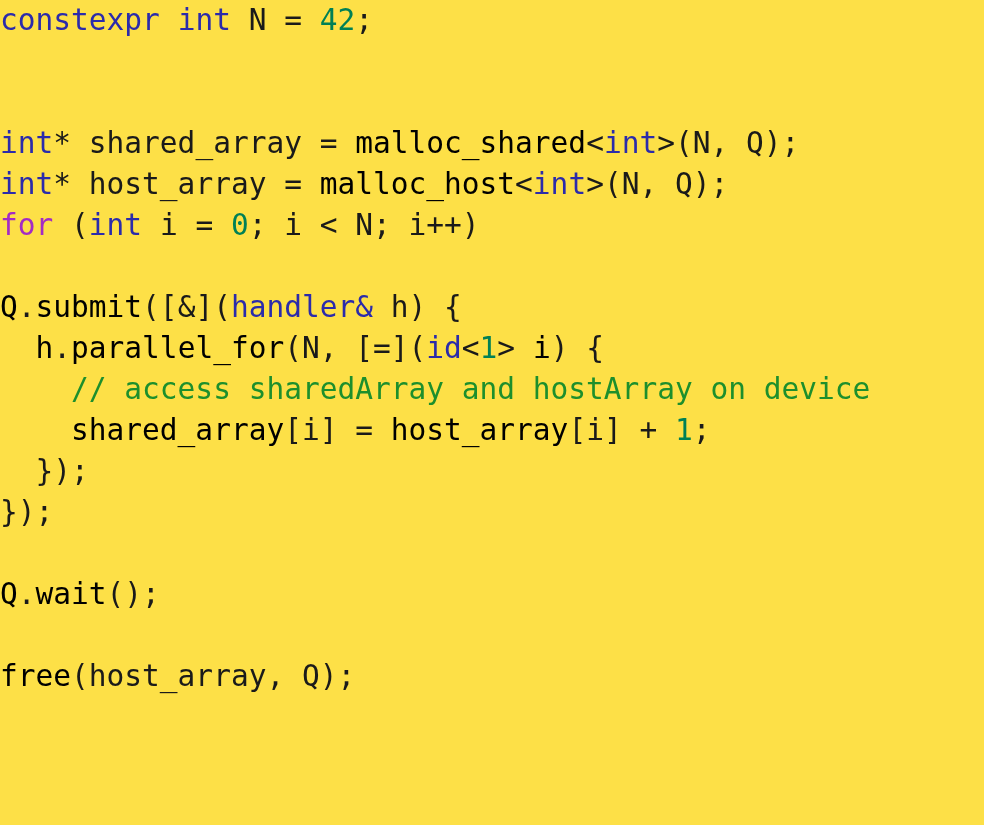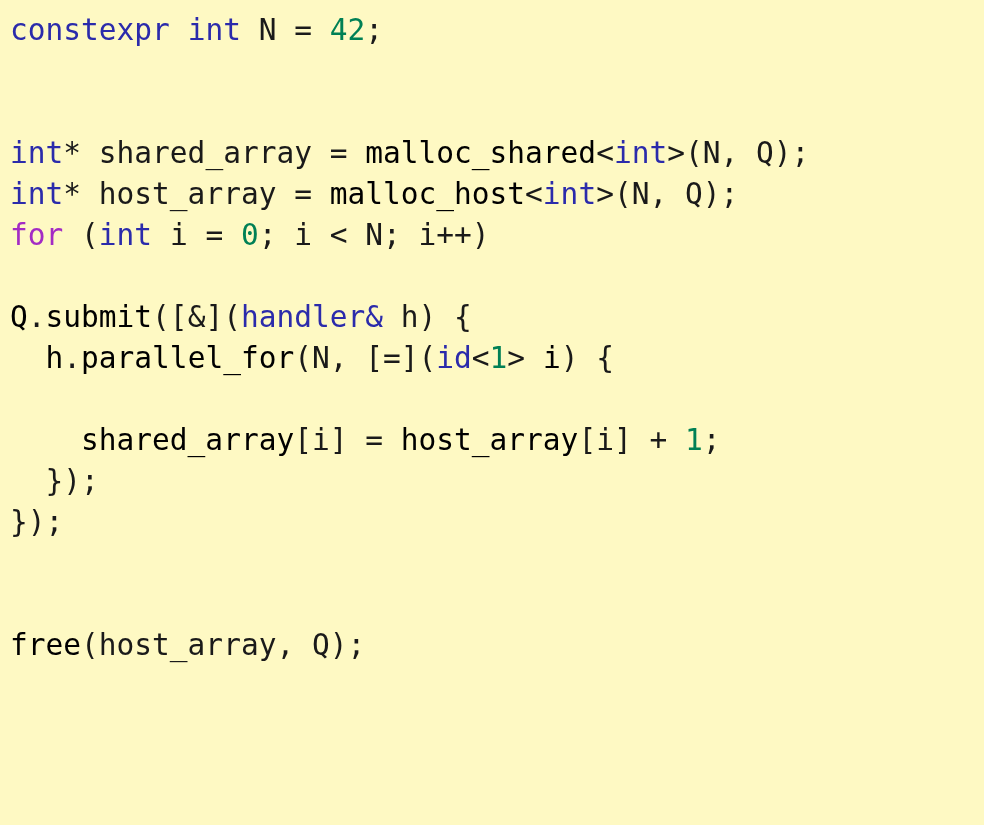--- a/index.html
+++ b/index.html
@@ -10,22 +10,22 @@
   body {
     width: 984px;
     height: 825px;
     overflow: hidden;
     font-family: "DejaVu Sans Mono", "Liberation Mono", monospace;
   }
   #code-block {
     position: relative;
     width: 984px;
     height: 825px;
-    background: #fef9c3;
-    padding: 10px;
+    background: #fde047;
+    padding: 0;
     box-sizing: border-box;
   }
   .code-line {
     height: 41px;
     line-height: 41px;
     white-space: pre;
     font-size: 29.5px;
     letter-spacing: 0px;
     font-family: "DejaVu Sans Mono", "Liberation Mono", monospace;
     padding-left: 0px;
@@ -52,21 +52,22 @@
   <div id="code-lines">
       <div class="code-line"><span class="tok t-keyword">constexpr</span><span class="tok t-plain"> </span><span class="tok t-type">int</span><span class="tok t-plain"> N = </span><span class="tok t-number">42</span><span class="tok t-punct">;</span></div>
       <div class="code-line blank">&nbsp;</div>
       <div class="code-line blank">&nbsp;</div>
       <div class="code-line"><span class="tok t-type">int</span><span class="tok t-plain">* shared_array = </span><span class="tok t-function">malloc_shared</span><span class="tok t-punct">&lt;</span><span class="tok t-type">int</span><span class="tok t-punct">&gt;(N, Q);</span></div>
       <div class="code-line"><span class="tok t-type">int</span><span class="tok t-plain">* host_array = </span><span class="tok t-function">malloc_host</span><span class="tok t-punct">&lt;</span><span class="tok t-type">int</span><span class="tok t-punct">&gt;(N, Q);</span></div>
       <div class="code-line"><span class="tok t-control">for</span><span class="tok t-plain"> (</span><span class="tok t-type">int</span><span class="tok t-plain"> i = </span><span class="tok t-number">0</span><span class="tok t-plain">; i &lt; N; i++)</span></div>
       <div class="code-line blank">&nbsp;</div>
       <div class="code-line"><span class="tok t-variable">Q</span><span class="tok t-plain">.</span><span class="tok t-function">submit</span><span class="tok t-plain">([&amp;](</span><span class="tok t-type">handler&amp;</span><span class="tok t-plain"> h) {</span></div>
       <div class="code-line"><span class="tok t-plain">  </span><span class="tok t-variable">h</span><span class="tok t-plain">.</span><span class="tok t-function">parallel_for</span><span class="tok t-plain">(N, [=](</span><span class="tok t-type">id</span><span class="tok t-plain">&lt;</span><span class="tok t-number">1</span><span class="tok t-plain">&gt; </span><span class="tok t-variable">i</span><span class="tok t-plain">) {</span></div>
-      <div class="code-line"><span class="tok t-plain">    </span></div>
+      <div class="code-line"><span class="tok t-plain">    </span><span class="tok t-comment">// access sharedArray and hostArray on device</span></div>
       <div class="code-line"><span class="tok t-plain">    </span><span class="tok t-variable">shared_array</span><span class="tok t-plain">[i] = </span><span class="tok t-variable">host_array</span><span class="tok t-plain">[i] + </span><span class="tok t-number">1</span><span class="tok t-plain">;</span></div>
       <div class="code-line"><span class="tok t-plain">  });</span></div>
       <div class="code-line"><span class="tok t-plain">});</span></div>
       <div class="code-line blank">&nbsp;</div>
+      <div class="code-line"><span class="tok t-variable">Q</span><span class="tok t-plain">.</span><span class="tok t-function">wait</span><span class="tok t-plain">();</span></div>
       <div class="code-line blank">&nbsp;</div>
       <div class="code-line"><span class="tok t-function">free</span><span class="tok t-plain">(host_array, Q);</span></div>
     </div>
 </div>
 
 </body></html>

